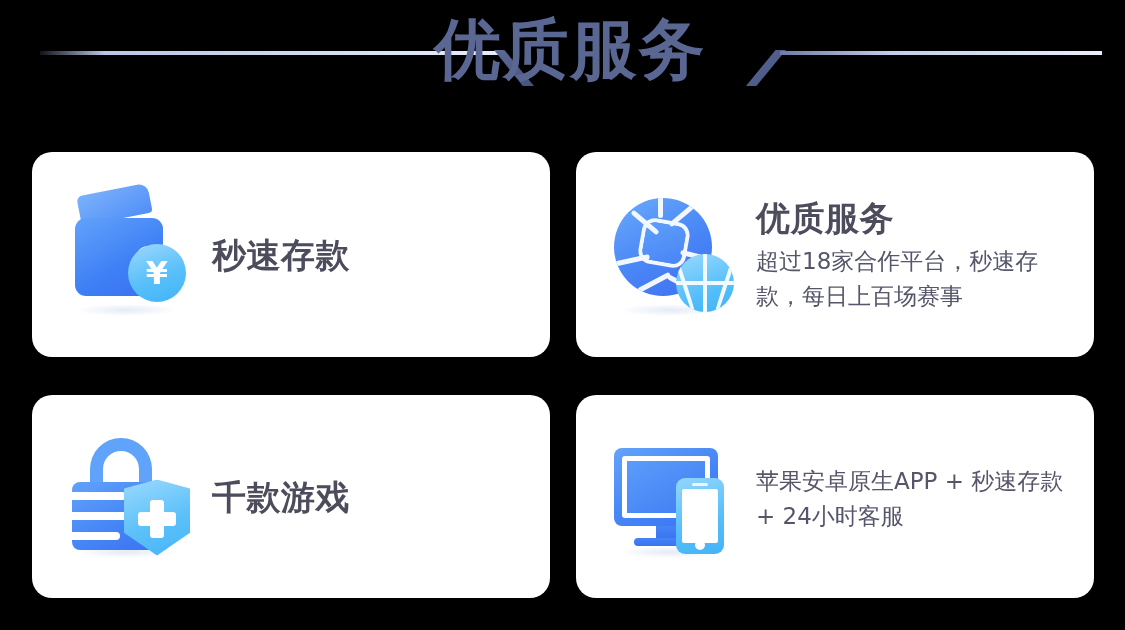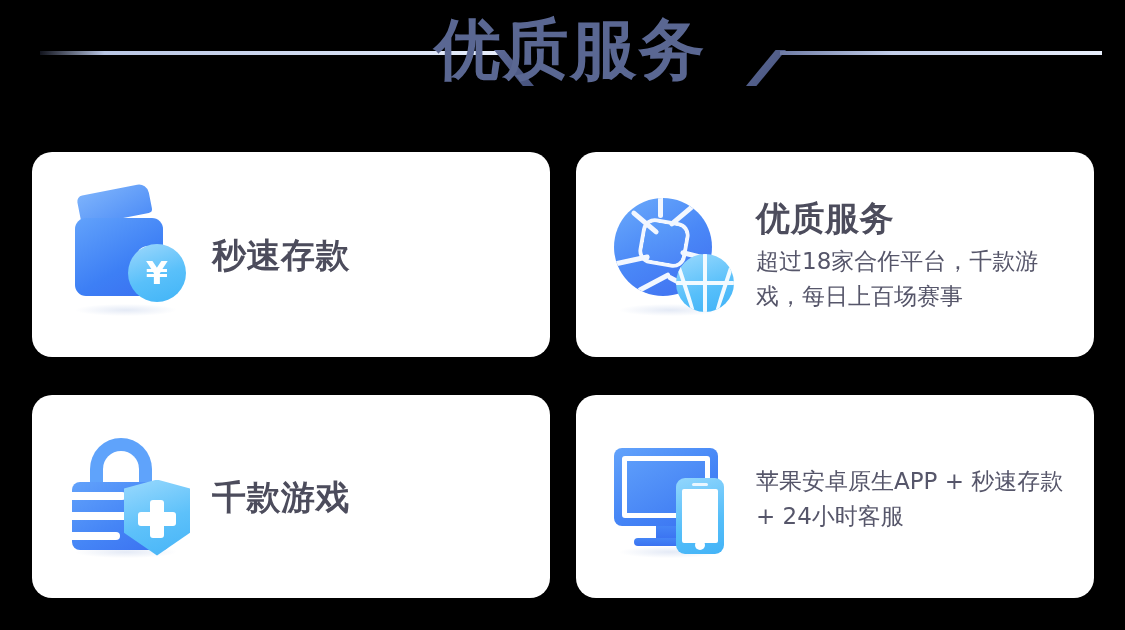--- a/index.html
+++ b/index.html
@@ -259,21 +259,21 @@
         </div>
         <div class="ball-basket">
           <span class="bl v"></span>
           <span class="bl h"></span>
           <span class="bl a1"></span>
           <span class="bl a2"></span>
         </div>
       </div>
       <div class="card-text">
         <div class="card-title">优质服务</div>
-        <div class="card-desc">超过18家合作平台，千款游戏，每日上百场赛事</div>
+        <div class="card-desc">超过18家合作平台，秒速存款，每日上百场赛事</div>
       </div>
     </div>
 
     <div class="card">
       <div class="card-icon">
         <div class="icon-shadow"></div>
         <div class="lock-shackle"></div>
         <div class="lock-body">
           <span class="lock-slot s1"></span>
           <span class="lock-slot s2"></span>

